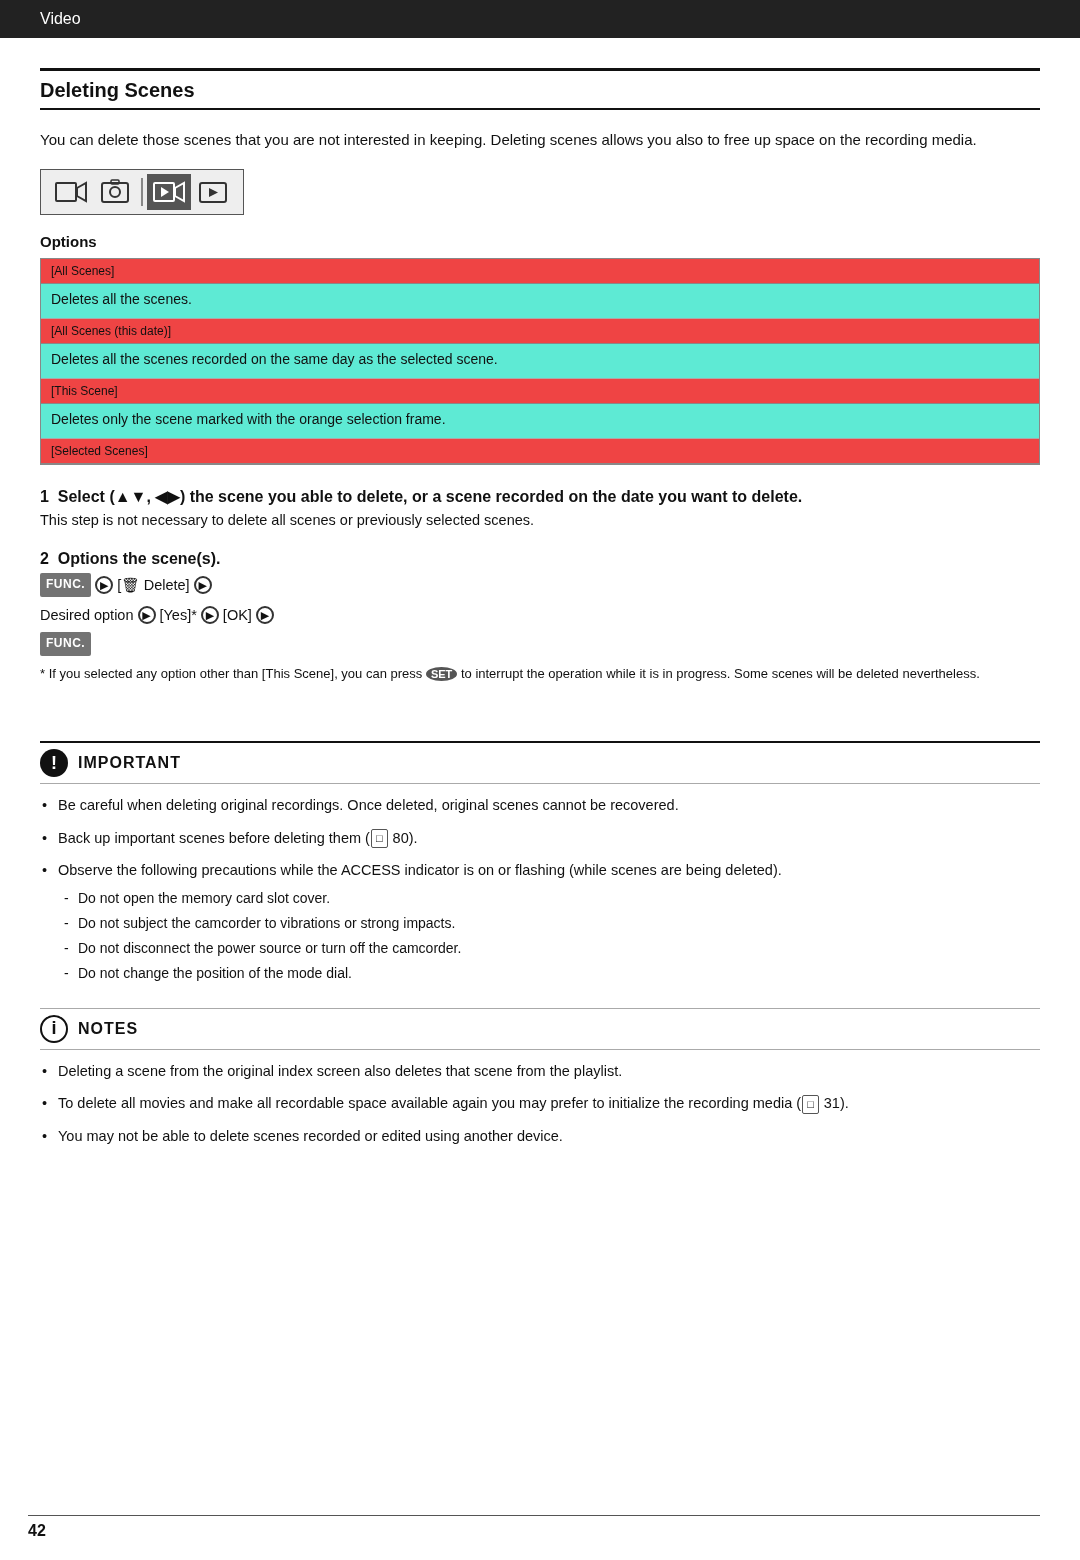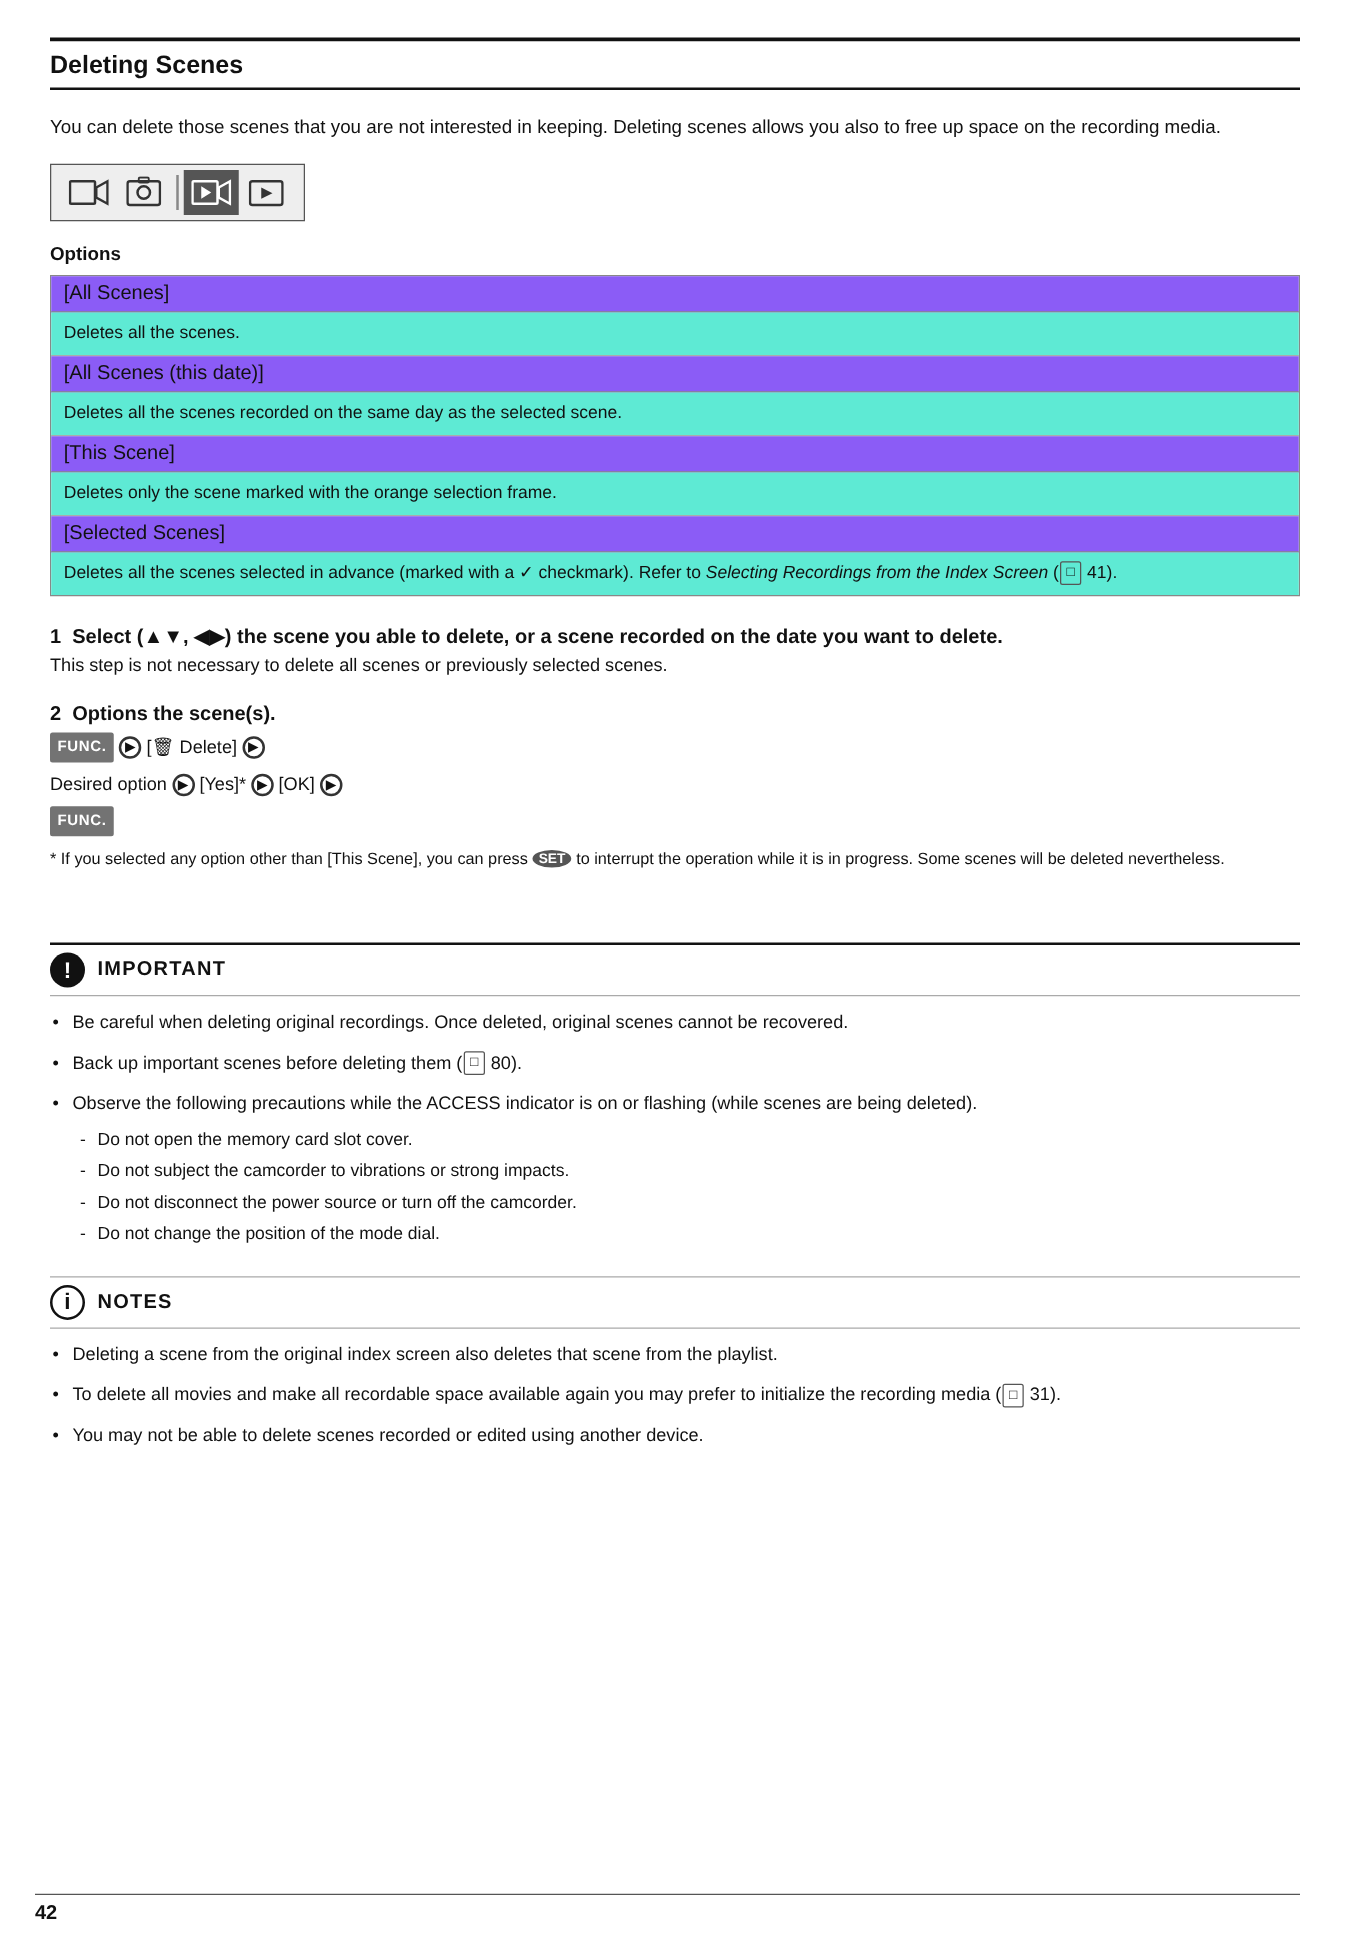--- a/index.html
+++ b/index.html
@@ -87,24 +87,24 @@
       font-size: 15px;
       font-weight: bold;
       margin-bottom: 8px;
     }
     .options-table {
       border: 1.5px solid #888;
       margin-bottom: 22px;
       width: 100%;
     }
     .options-row-header {
-      background: #8b5cf6;
+      background: #ef4444;
       border-bottom: 1px solid #888;
       padding: 5px 10px;
-      font-size: 16px;
+      font-size: 12px;
       font-weight: normal;
     }
     .options-row-desc {
       background: #5eead4;
       border-bottom: 1px solid #aaa;
       padding: 5px 10px 8px 10px;
       font-size: 14px;
       line-height: 1.5;
     }
     .options-row-desc:last-child {
@@ -286,20 +286,23 @@
       padding: 1px 5px;
       border-radius: 50%;
       vertical-align: middle;
     }
   </style>
 </head>
 <body>
 
 <div class="page">
 
+  <div class="top-bar">
+    <span>Video</span>
+  </div>
 
   <div class="content-area">
 
     <div class="left-col">
       <div class="section-title">Deleting Scenes</div>
       <p class="intro-text">You can delete those scenes that you are not interested in keeping. Deleting scenes allows you also to free up space on the recording media.</p>
 
       <div class="mode-icons">
         <div class="mode-icon">
           <svg width="32" height="26" viewBox="0 0 32 26">
@@ -336,25 +339,20 @@
         <div class="options-row-header">[All Scenes]</div>
         <div class="options-row-desc">Deletes all the scenes.</div>
 
         <div class="options-row-header">[All Scenes (this date)]</div>
         <div class="options-row-desc">Deletes all the scenes recorded on the same day as the selected scene.</div>
 
         <div class="options-row-header">[This Scene]</div>
         <div class="options-row-desc">Deletes only the scene marked with the orange selection frame.</div>
 
         <div class="options-row-header">[Selected Scenes]</div>
-        <div class="options-row-desc">
-          Deletes all the scenes selected in advance (marked with a ✓ checkmark). Refer to
-          <span class="italic-text">Selecting Recordings from the Index Screen</span>
-          (<span class="ref-box">□</span> 41).
-        </div>
       </div>
 
       <div class="step-block">
         <div class="step-num">
           <strong>1</strong>&nbsp;&nbsp;<span>Select (▲▼, ◀▶) the scene you able to delete, or a scene recorded on the date you want to delete.</span>
         </div>
         <div class="step-desc">This step is not necessary to delete all scenes or previously selected scenes.</div>
       </div>
 
       <div class="step-block">

